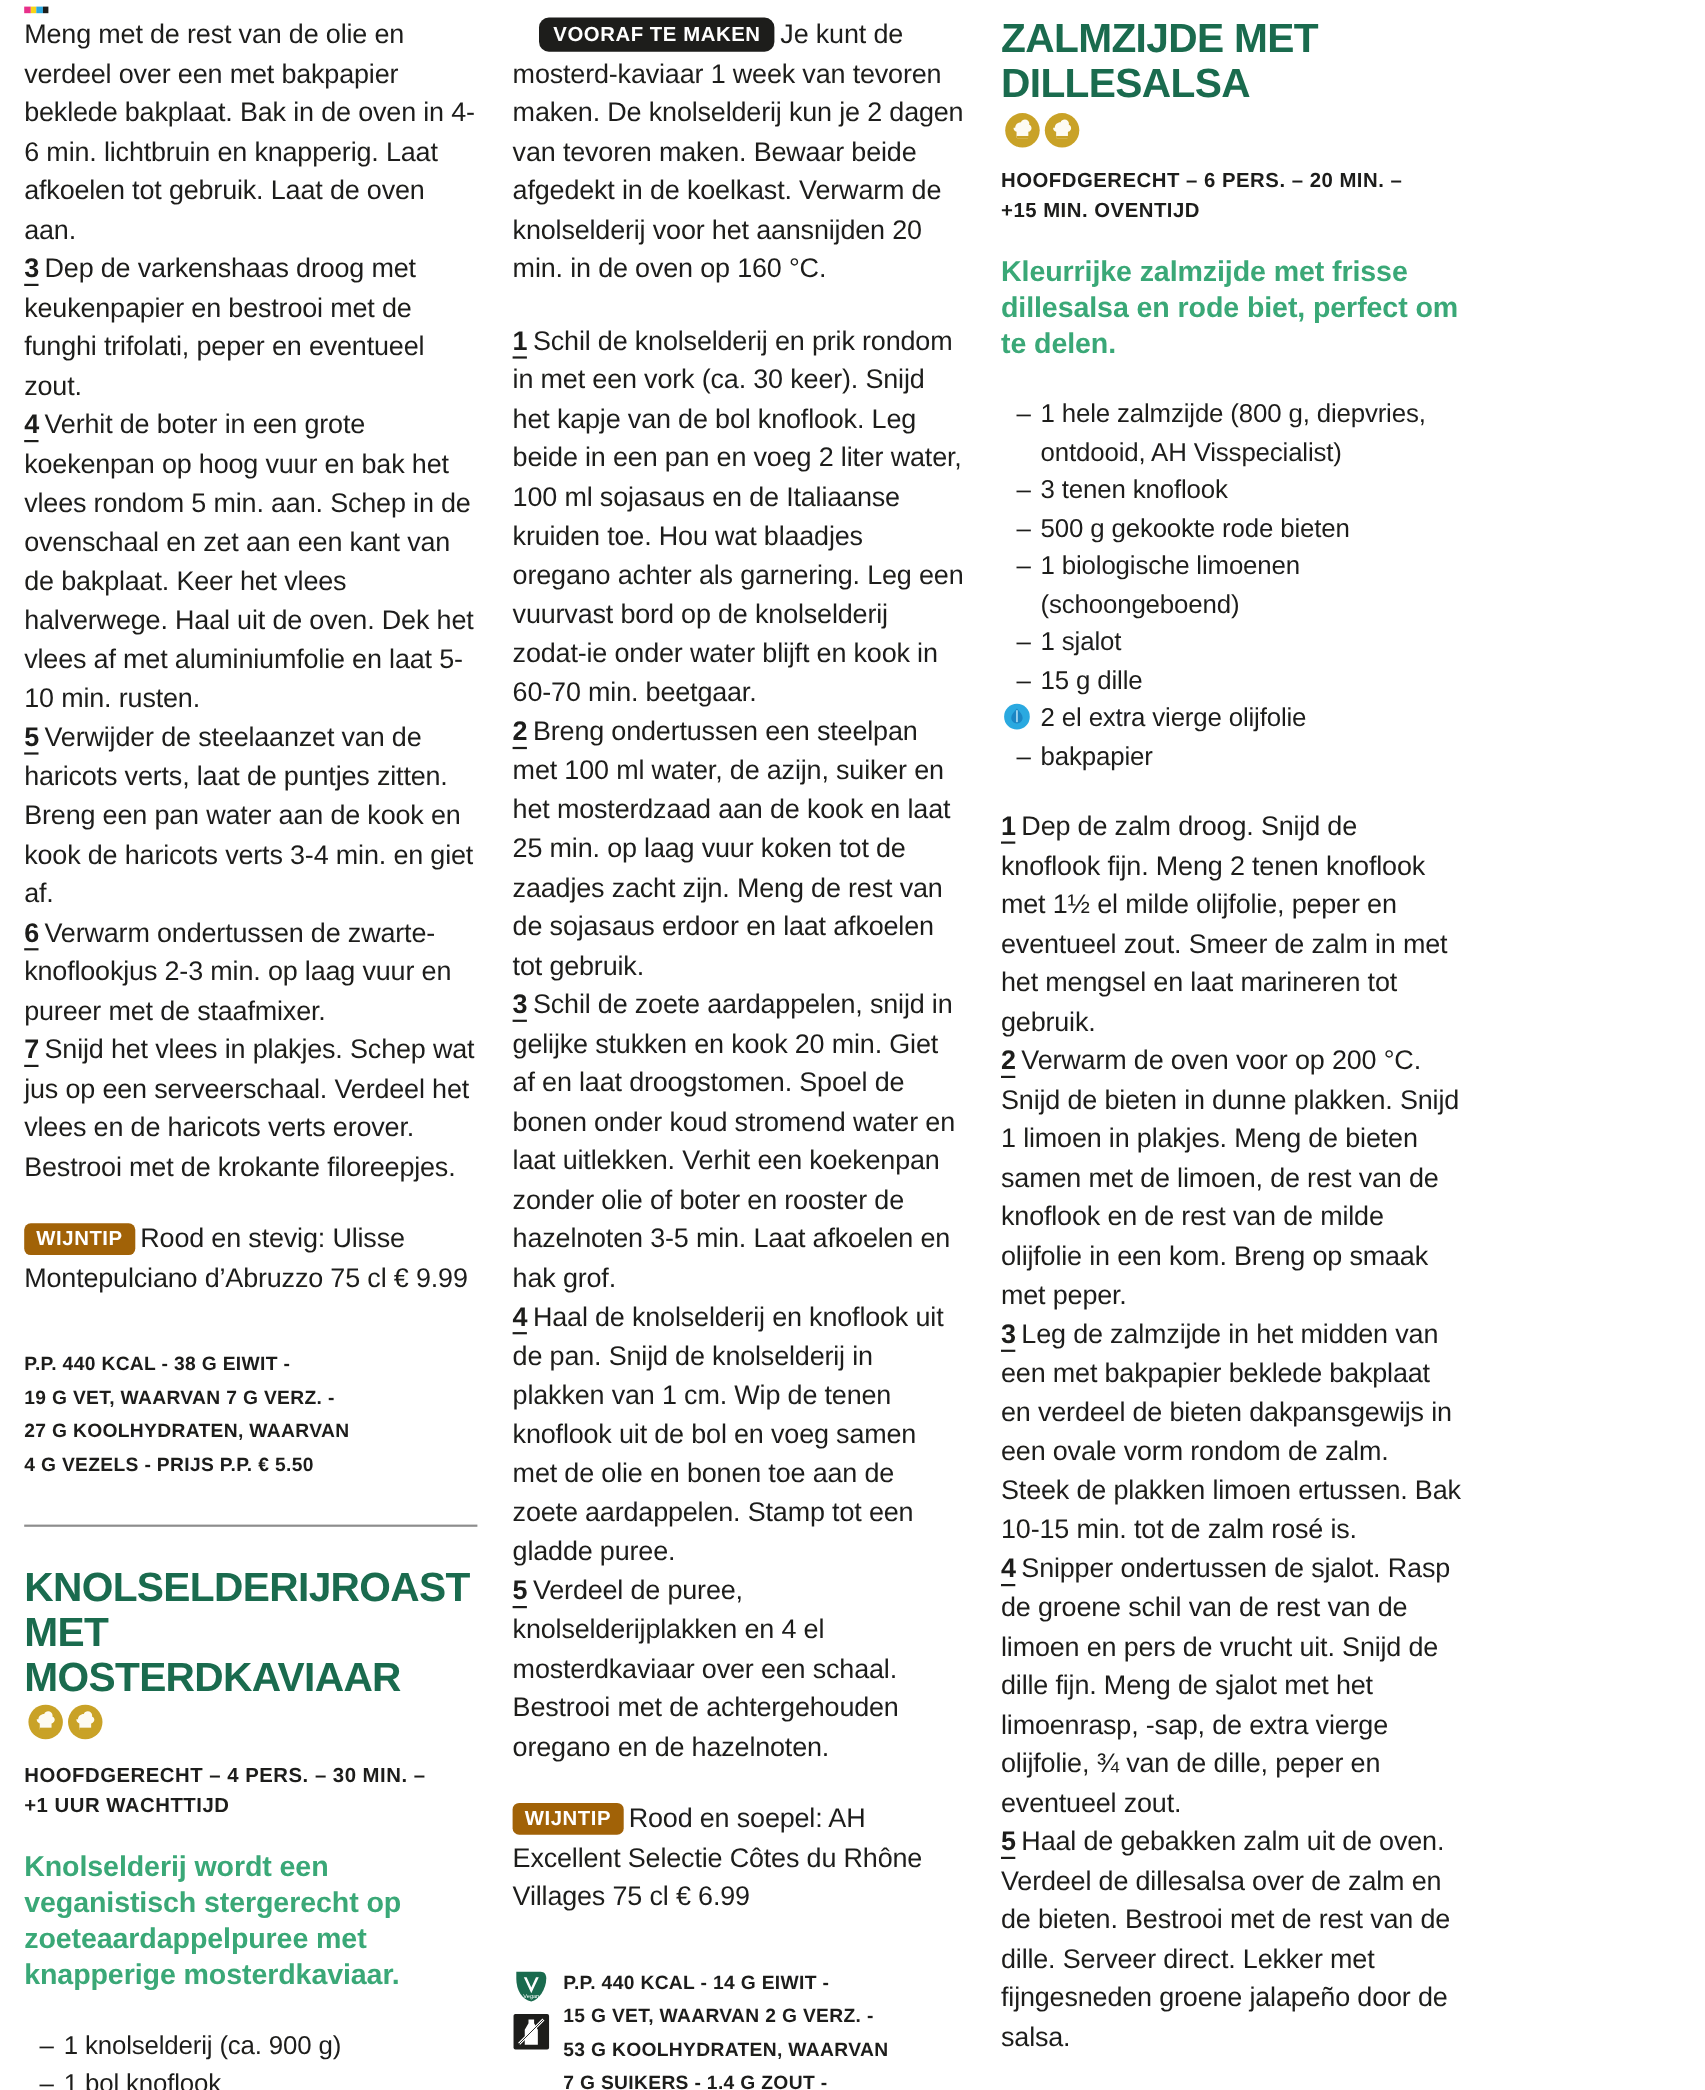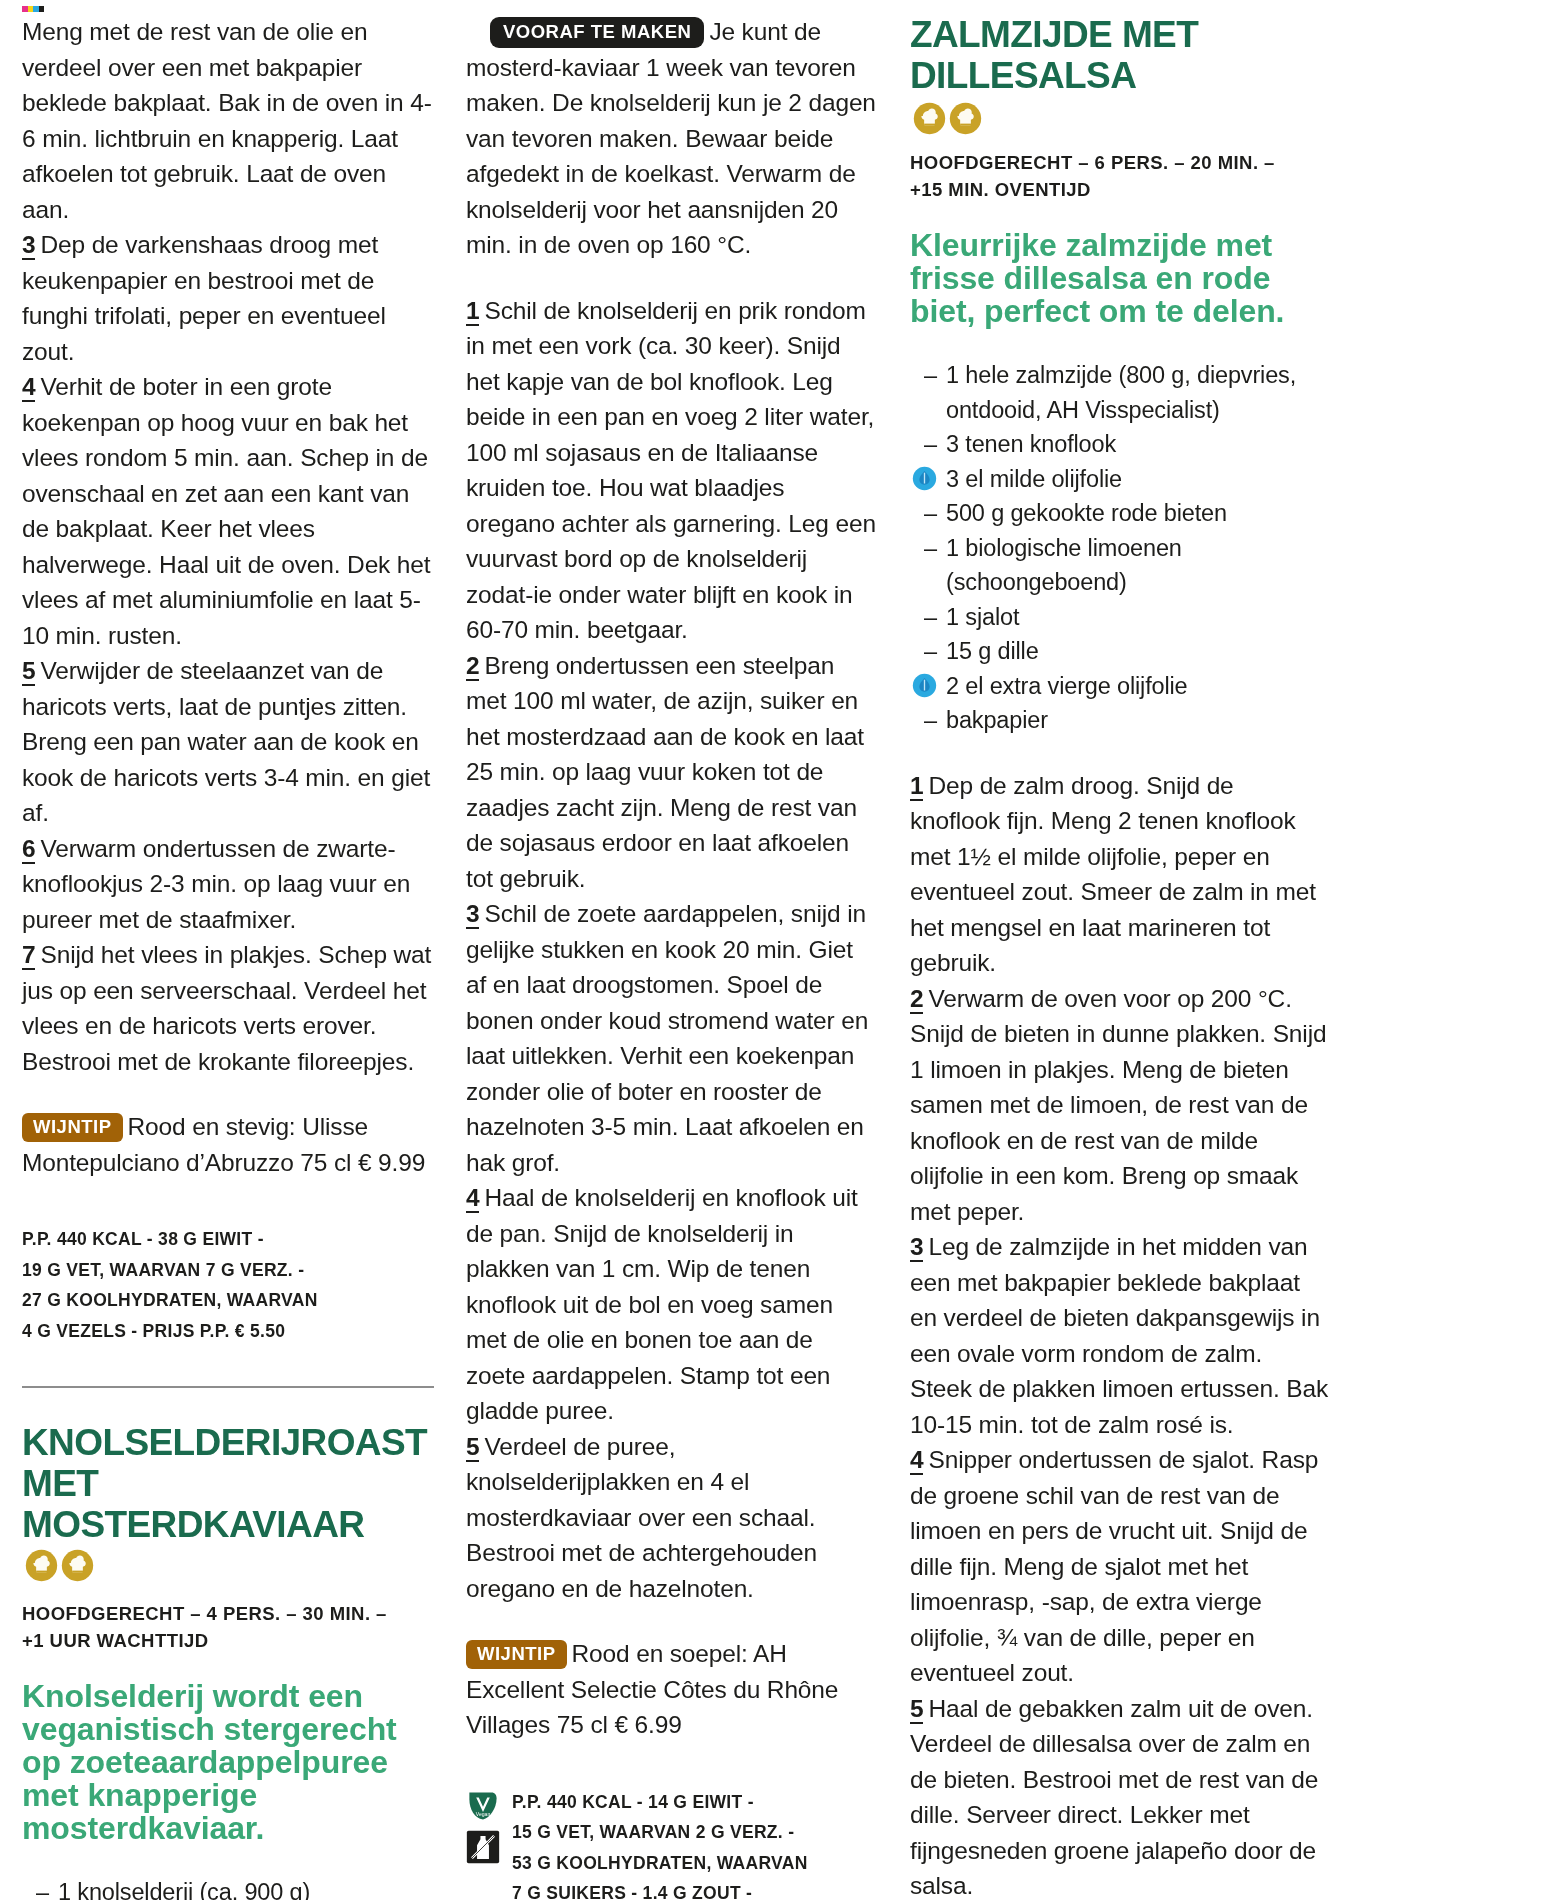--- a/index.html
+++ b/index.html
@@ -120,21 +120,21 @@
   .meta{
     font-size:18.5px;
     font-weight:700;
     letter-spacing:0.45px;
     line-height:27px;
     color:#1d1d1b;
     margin:14px 0 0 0;
     text-transform:uppercase;
   }
   .intro{
-    font-size:32px;
+    font-size:26px;
     line-height:33px;
     font-weight:700;
     color:#3aa877;
     margin:26px 0 0 0;
     letter-spacing:-0.1px;
   }
 
   
   .ingredients{
     margin:30px 0 0 0;
@@ -332,28 +332,20 @@
       <ul class="ingredients">
         <li class="ing">
             <span class="mark dot">–</span>
             <span class="txt">1 hele zalmzijde (800 g, diepvries, ontdooid, AH Visspecialist)</span>
           </li>
         <li class="ing">
             <span class="mark dot">–</span>
             <span class="txt">3 tenen knoflook</span>
           </li>
         <li class="ing">
-            <span class="mark"><span class="oil"><svg viewBox="0 0 30 30">
-                  <circle cx="15" cy="15" r="14" fill="#2aa9e0"></circle>
-                  <path d="M15 6c3.2 3.6 6.2 6.9 6.2 10.3 0 3.5-2.8 6.2-6.2 6.2s-6.2-2.7-6.2-6.2C8.8 12.9 11.8 9.6 15 6z" fill="#1b86c4"></path>
-                  <rect x="14.2" y="8" width="1.6" height="13" fill="#bfe6f8"></rect>
-                </svg></span></span>
-            <span class="txt">3 el milde olijfolie</span>
-          </li>
-        <li class="ing">
             <span class="mark dot">–</span>
             <span class="txt">500 g gekookte rode bieten</span>
           </li>
         <li class="ing">
             <span class="mark dot">–</span>
             <span class="txt">1 biologische limoenen (schoongeboend)</span>
           </li>
         <li class="ing">
             <span class="mark dot">–</span>
             <span class="txt">1 sjalot</span>

